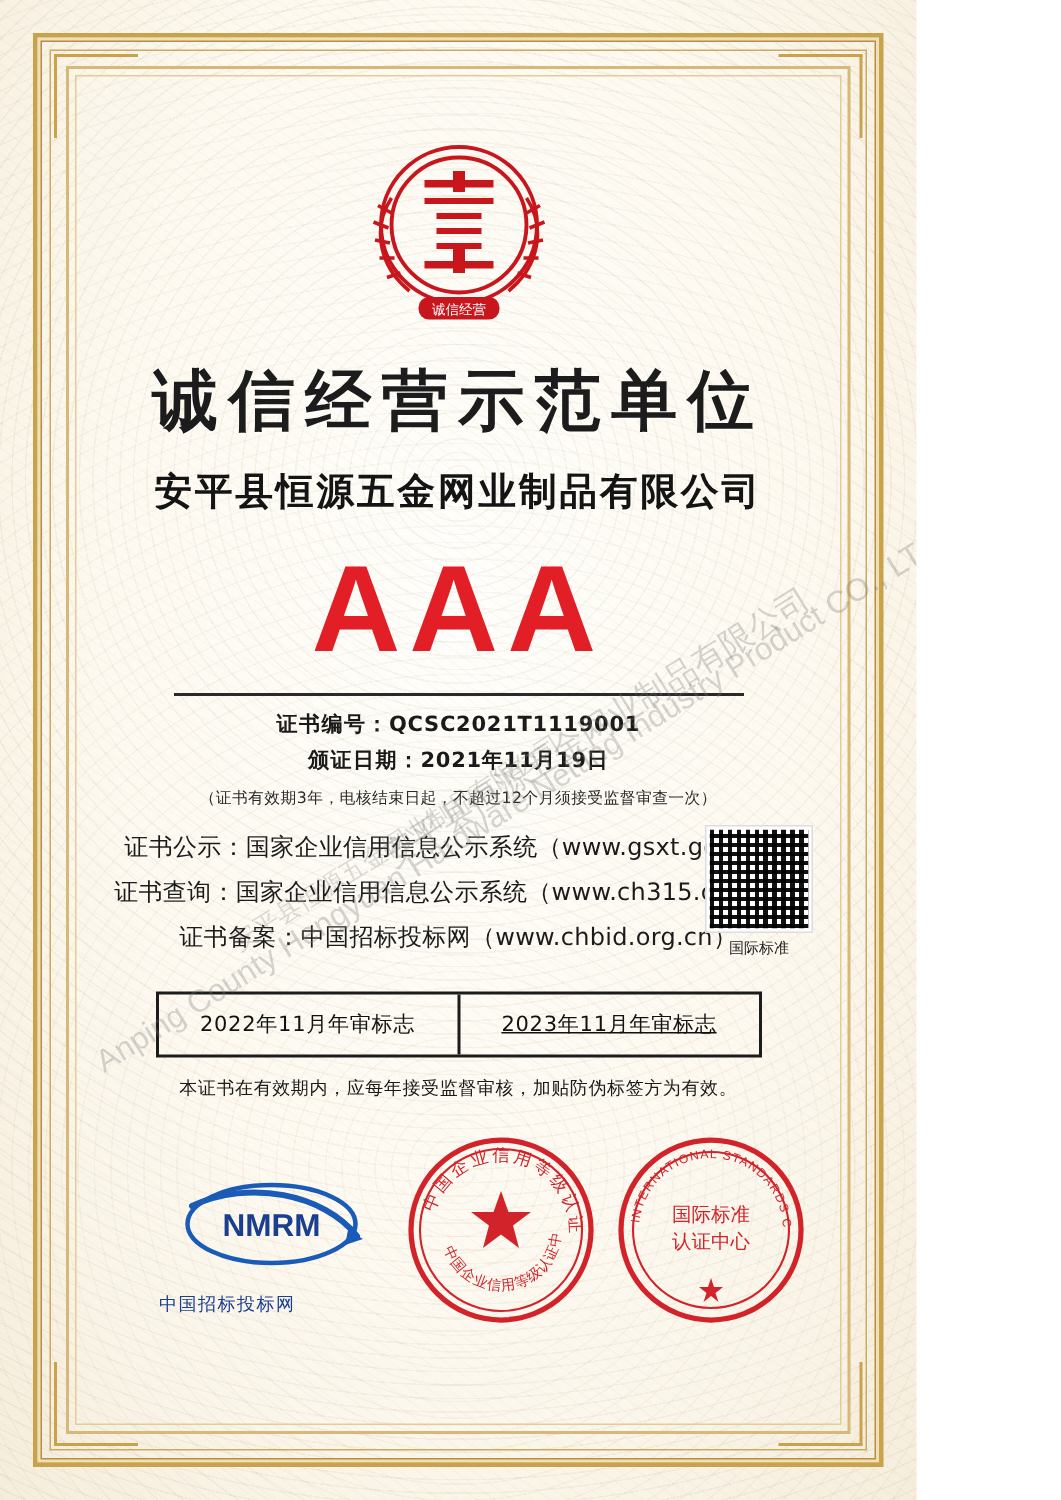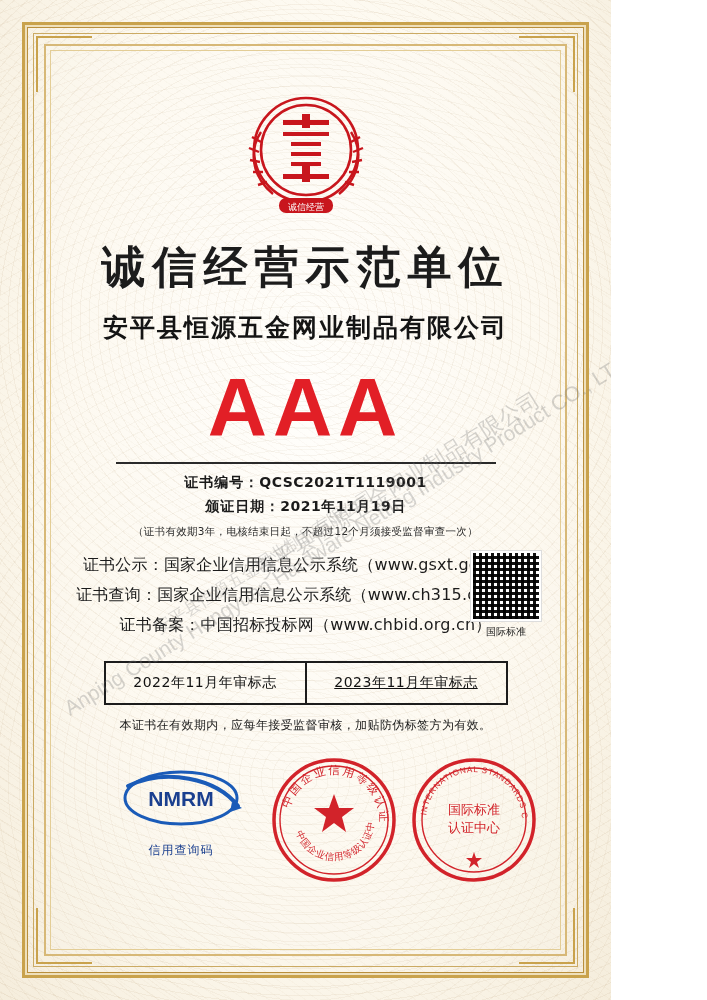--- a/index.html
+++ b/index.html
@@ -211,23 +211,23 @@
   }
 
   
   .seals {
     position: relative;
     margin-top: 14px;
     height: 150px;
   }
   .nmrm {
     position: absolute;
-    left: 46px; top: 14px;
+    left: 46px; top: 32px;
     width: 150px;
-    text-align: center;
+    text-align: left;
   }
   .nmrm-cap {
     margin-top: 4px;
     font-family: "DejaVu Sans", "Liberation Sans", sans-serif;
     font-size: 12px;
     color: #1a3f8f;
     letter-spacing: 1px;
   }
   .seal-red {
     position: absolute;
@@ -343,21 +343,21 @@
 
     <div class="seals">
 
       <div class="nmrm">
         <svg width="150" height="72" viewBox="0 0 150 72">
           <ellipse cx="75" cy="36" rx="56" ry="26" fill="none" stroke="#1a5bb8" stroke-width="3"></ellipse>
           <path d="M22 24 C60 6 110 16 132 44" fill="none" stroke="#1a5bb8" stroke-width="4" stroke-linecap="round"></path>
           <path d="M126 40 l10 6 l-12 4 z" fill="#1a5bb8"></path>
           <text x="75" y="44" text-anchor="middle" font-family="Liberation Sans, sans-serif" font-size="21" font-weight="bold" fill="#1a3f8f">NMRM</text>
         </svg>
-        <div class="nmrm-cap">信用查询码</div>
+        <div class="nmrm-cap">中国招标投标网</div>
       </div>
 
       <svg class="seal-red s1" viewBox="0 0 132 132">
         <defs>
           <path id="arcL" d="M 20 66 A 46 46 0 1 1 112 66"></path>
           <path id="arcLb" d="M 26 66 A 40 40 0 1 0 106 66"></path>
         </defs>
         <circle cx="66" cy="66" r="60" fill="none" stroke="#d2232a" stroke-width="3.5"></circle>
         <circle cx="66" cy="66" r="54" fill="none" stroke="#d2232a" stroke-width="1.4"></circle>
         <polygon points="66,40 71,54 86,54 74,63 78,78 66,69 54,78 58,63 46,54 61,54" fill="#d2232a"></polygon>

